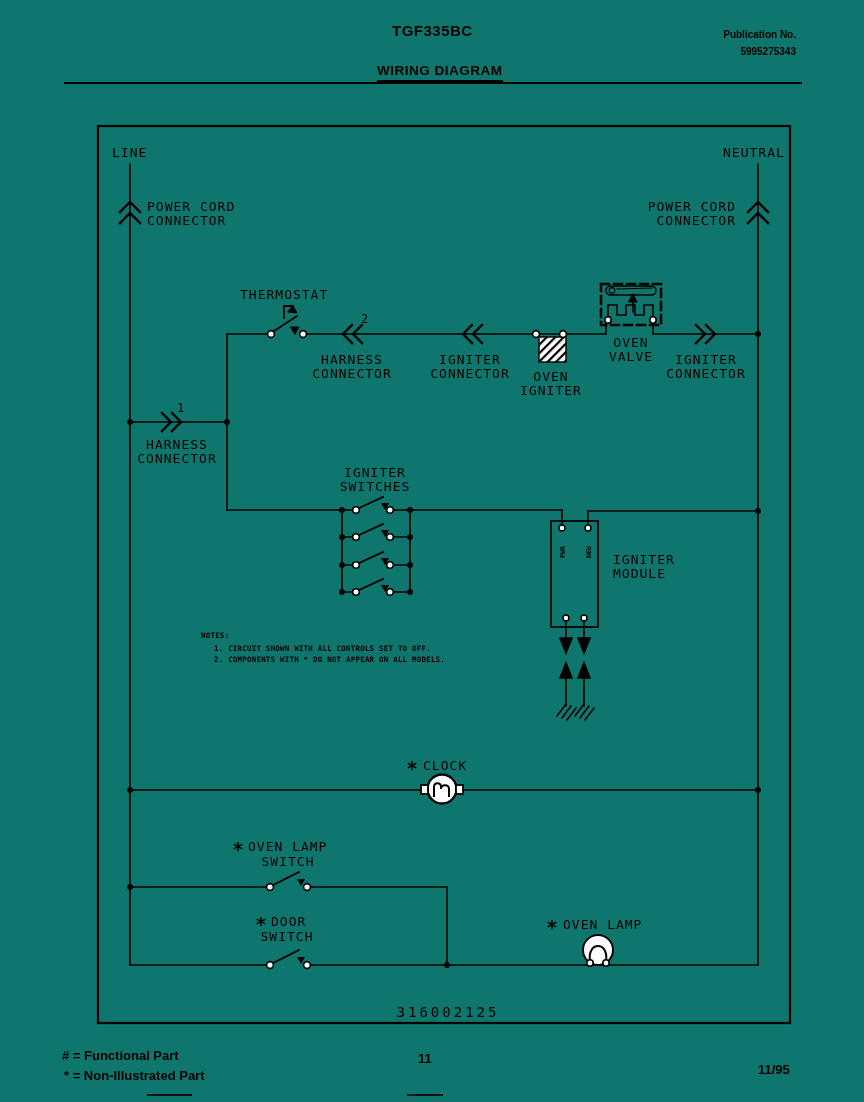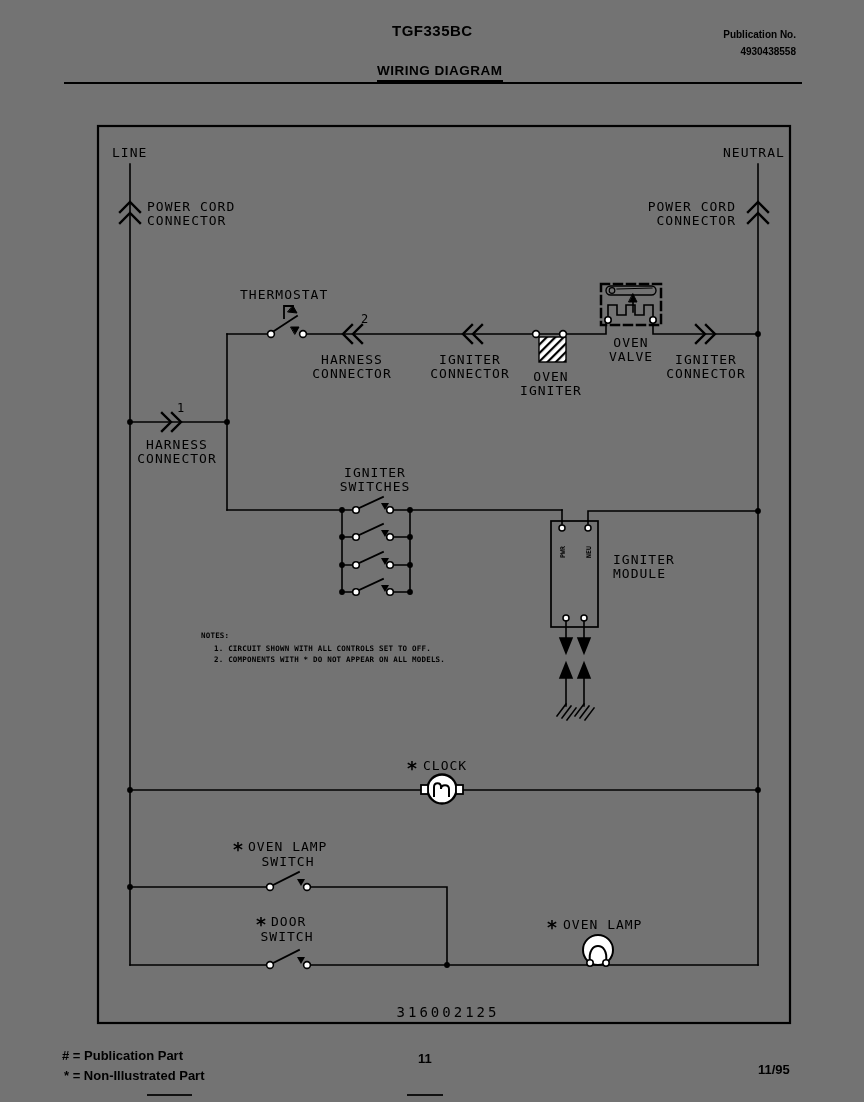--- a/index.html
+++ b/index.html
@@ -1,17 +1,17 @@
 <!DOCTYPE html>
 <html><head>
 <meta charset="utf-8">
 <style>
   html,body{margin:0;padding:0;background:#fff;}
   .page{
-    position:relative;width:864px;height:1102px;background:#737373;color:#000;
+    position:relative;width:864px;height:1102px;background:#0f766e;color:#000;
     font-family:"Liberation Sans",sans-serif;overflow:hidden;
   }
   .hdr-model{position:absolute;left:392px;top:22px;font-size:15px;font-weight:bold;letter-spacing:.5px;}
   .hdr-pub{position:absolute;right:68px;top:26px;text-align:right;font-size:10px;font-weight:bold;line-height:17px;}
   .hdr-title{position:absolute;left:377px;top:63px;font-size:13.5px;font-weight:bold;letter-spacing:.5px;
     border-bottom:2px solid #000;padding-bottom:2px;text-align:center;}
   .hdr-rule{position:absolute;left:64px;top:82px;width:738px;height:2px;background:#000;}
   .ftr{position:absolute;font-size:13px;font-weight:bold;}
   .ftr-legend1{left:62px;top:1048px;}
   .ftr-legend2{left:64px;top:1068px;}
@@ -27,21 +27,21 @@
   .pn{font-size:14px;letter-spacing:3px;}
 </style>
 </head>
 <body>
 
 <div class="page">
 
   <div class="hdr-model">TGF335BC</div>
   <div class="hdr-pub">
     <div>Publication No.</div>
-    <div>4930438558</div>
+    <div>5995275343</div>
   </div>
   <div class="hdr-title">WIRING DIAGRAM</div>
   <div class="hdr-rule"></div>
 
   <svg width="864" height="1102" viewBox="0 0 864 1102" style="position:absolute;left:0;top:0;" stroke-linecap="square" fill="none">
     <defs>
       <pattern id="hatch" width="6" height="6" patternUnits="userSpaceOnUse" patternTransform="rotate(45)">
         <rect width="6" height="6" fill="#fff"></rect>
         <line x1="1" y1="0" x2="1" y2="6" stroke="#000" stroke-width="2.4"></line>
       </pattern>
@@ -275,20 +275,20 @@
     <text class="ast" x="256" y="931">*</text>
     <text class="lbl" x="271" y="926">DOOR</text>
     <text class="lbl" x="287" y="941" text-anchor="middle">SWITCH</text>
 
     <text class="ast" x="547" y="934">*</text>
     <text class="lbl" x="563" y="929">OVEN LAMP</text>
 
     <text class="pn" x="448" y="1017" text-anchor="middle">316002125</text>
   </svg>
 
-  <div class="ftr ftr-legend1"># = Publication Part</div>
+  <div class="ftr ftr-legend1"># = Functional Part</div>
   <div class="ftr ftr-legend2">* = Non-Illustrated Part</div>
   <div class="ftr ftr-page">11</div>
   <div class="ftr ftr-date">11/95</div>
 
   <div class="scan-mark" style="left:147px;top:1094px;width:45px;"></div>
   <div class="scan-mark" style="left:407px;top:1094px;width:36px;"></div>
 </div>
 
 </body></html>

